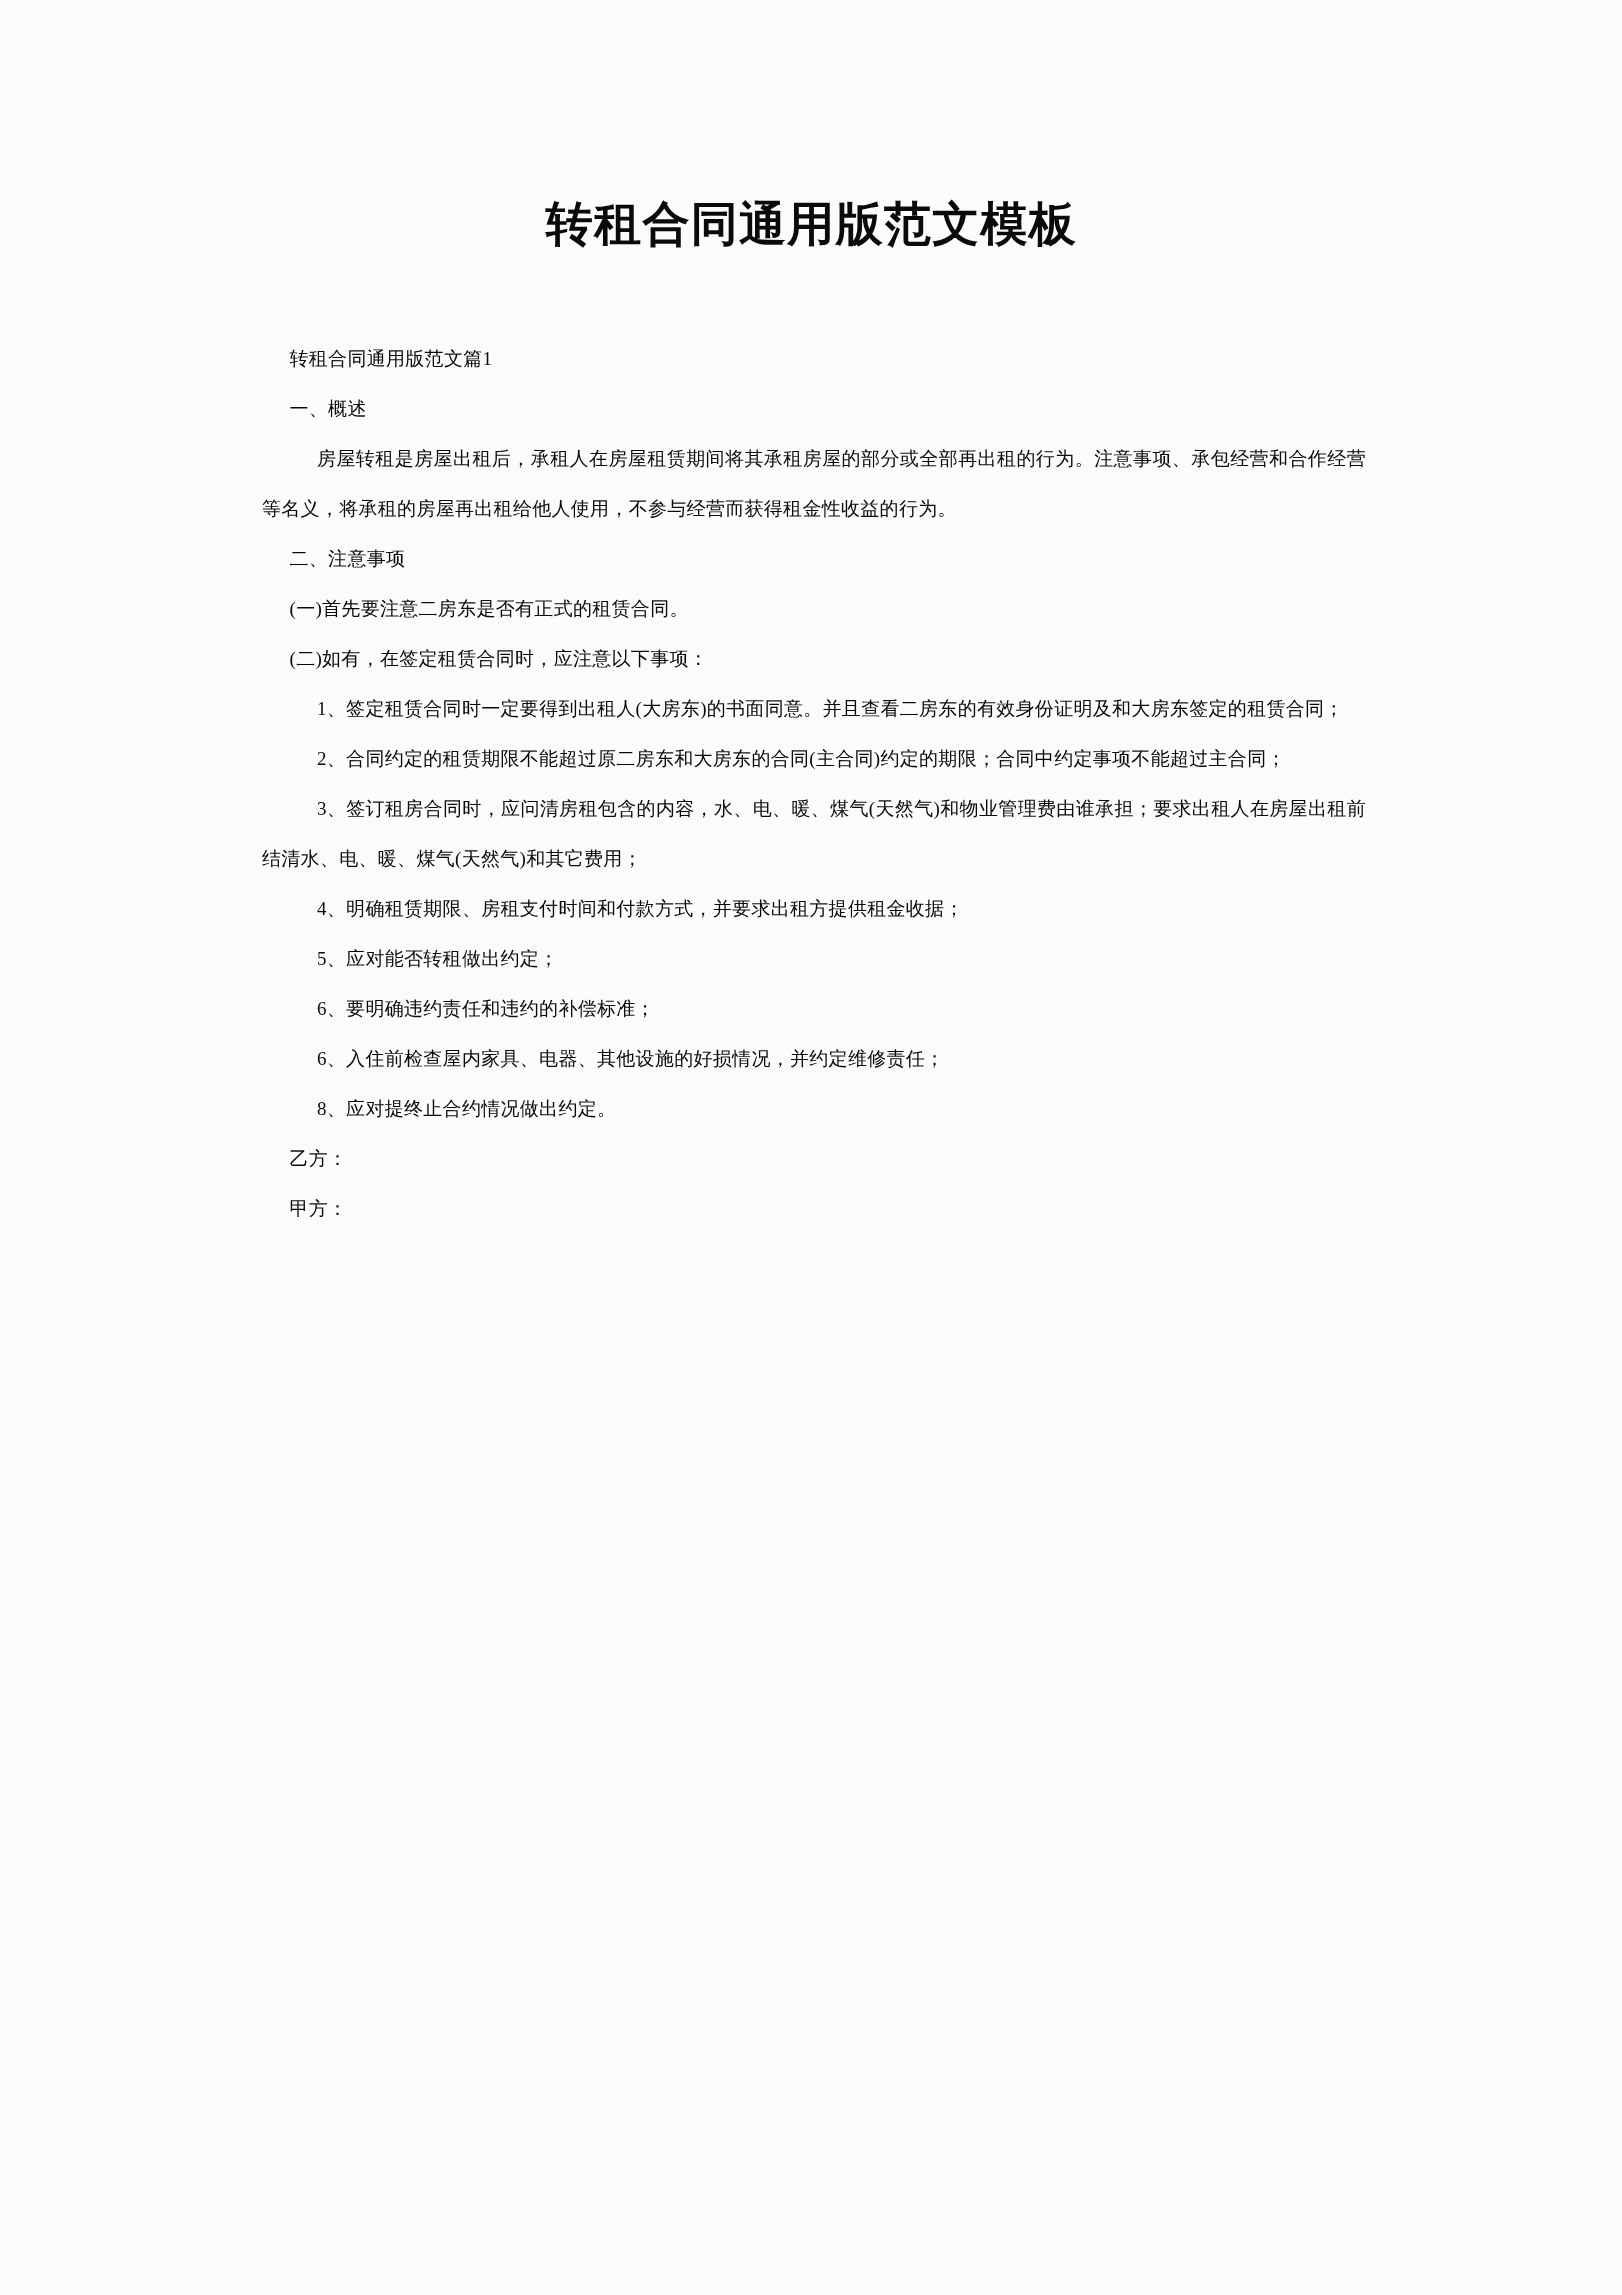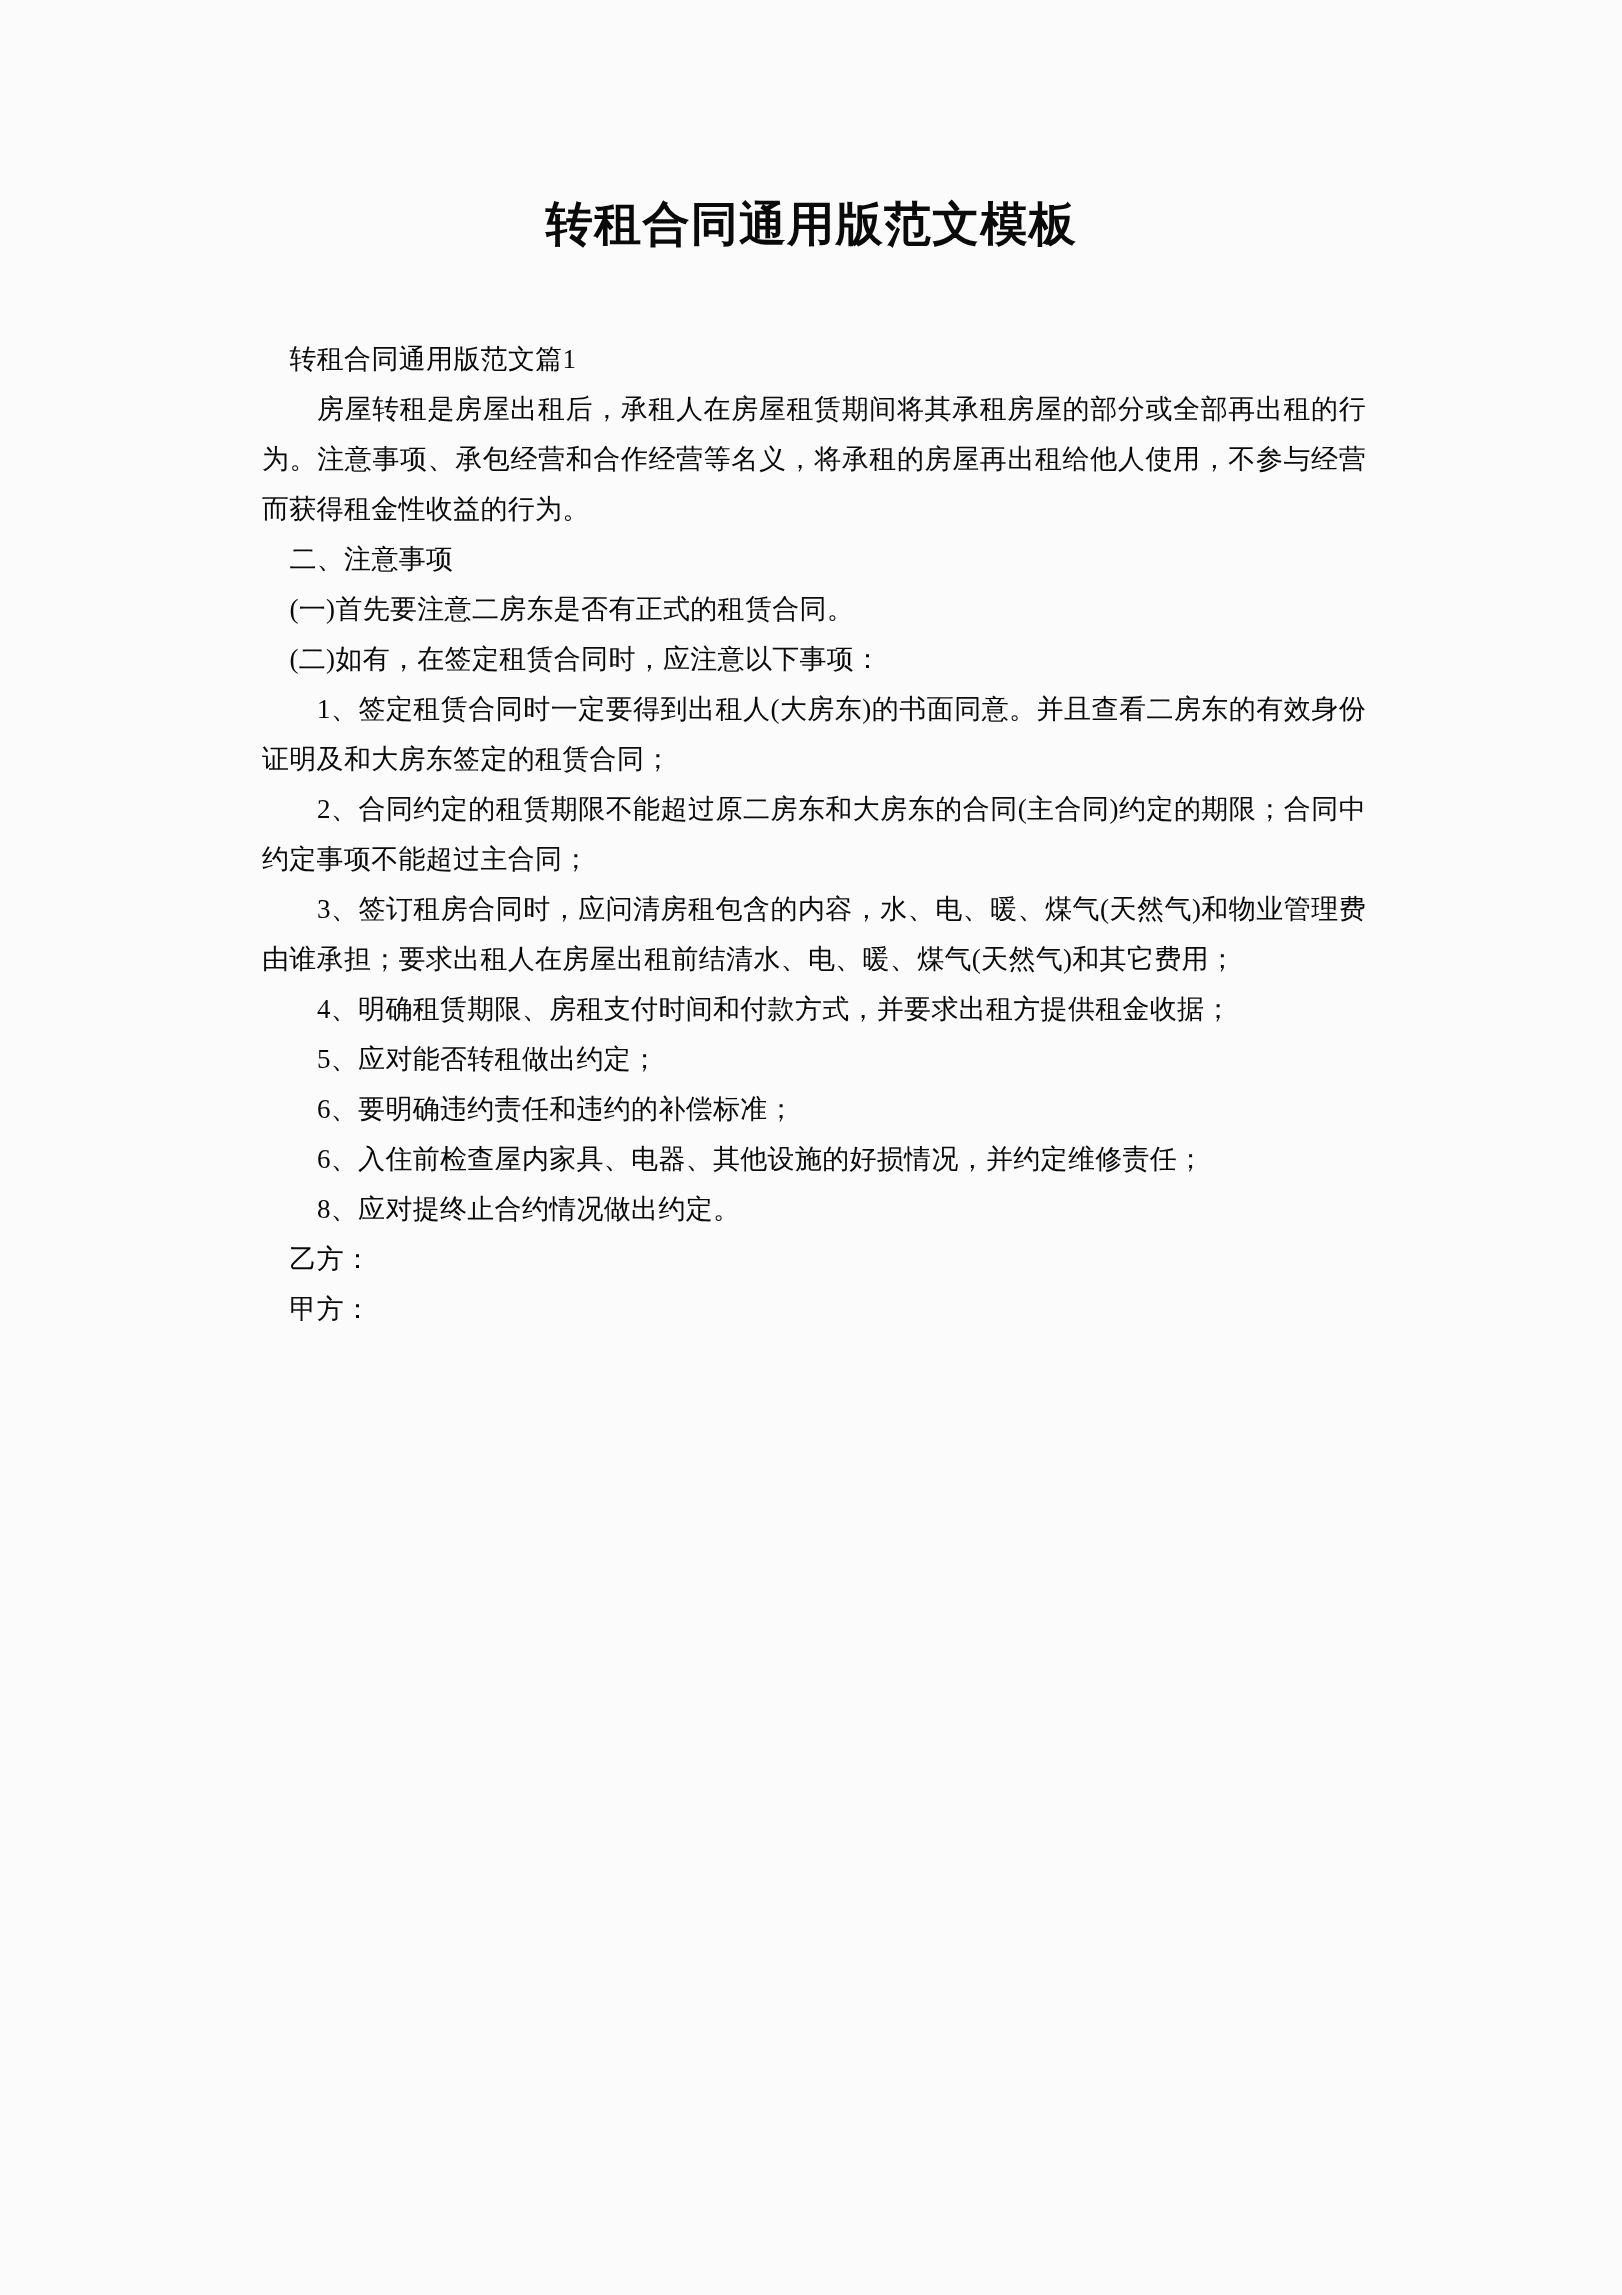--- a/index.html
+++ b/index.html
@@ -37,21 +37,21 @@
   }
 
   .body-block {
     position: absolute;
     top: 334px;
     left: 262px;
     width: 1120px;
   }
 
   .para {
-    font-size: 27px;
+    font-size: 19px;
     line-height: 50px;
     text-align: justify;
     text-justify: inter-ideograph;
     margin: 0 16px 0 0;
     letter-spacing: 0.3px;
     word-break: break-all;
   }
   
   .indent2 {
     text-indent: 55px;
@@ -63,20 +63,21 @@
 </style>
 </head>
 <body>
 
 <div class="page">
 
   <div class="doc-title">转租合同通用版范文模板</div>
 
   <div class="body-block">
     <p class="para indent1">转租合同通用版范文篇1</p>
+    <p class="para indent1">一、概述</p>
     <p class="para indent2">房屋转租是房屋出租后，承租人在房屋租赁期间将其承租房屋的部分或全部再出租的行为。注意事项、承包经营和合作经营等名义，将承租的房屋再出租给他人使用，不参与经营而获得租金性收益的行为。</p>
     <p class="para indent1">二、注意事项</p>
     <p class="para indent1">(一)首先要注意二房东是否有正式的租赁合同。</p>
     <p class="para indent1">(二)如有，在签定租赁合同时，应注意以下事项：</p>
     <p class="para indent2">1、签定租赁合同时一定要得到出租人(大房东)的书面同意。并且查看二房东的有效身份证明及和大房东签定的租赁合同；</p>
     <p class="para indent2">2、合同约定的租赁期限不能超过原二房东和大房东的合同(主合同)约定的期限；合同中约定事项不能超过主合同；</p>
     <p class="para indent2">3、签订租房合同时，应问清房租包含的内容，水、电、暖、煤气(天然气)和物业管理费由谁承担；要求出租人在房屋出租前结清水、电、暖、煤气(天然气)和其它费用；</p>
     <p class="para indent2">4、明确租赁期限、房租支付时间和付款方式，并要求出租方提供租金收据；</p>
     <p class="para indent2">5、应对能否转租做出约定；</p>
     <p class="para indent2">6、要明确违约责任和违约的补偿标准；</p>

